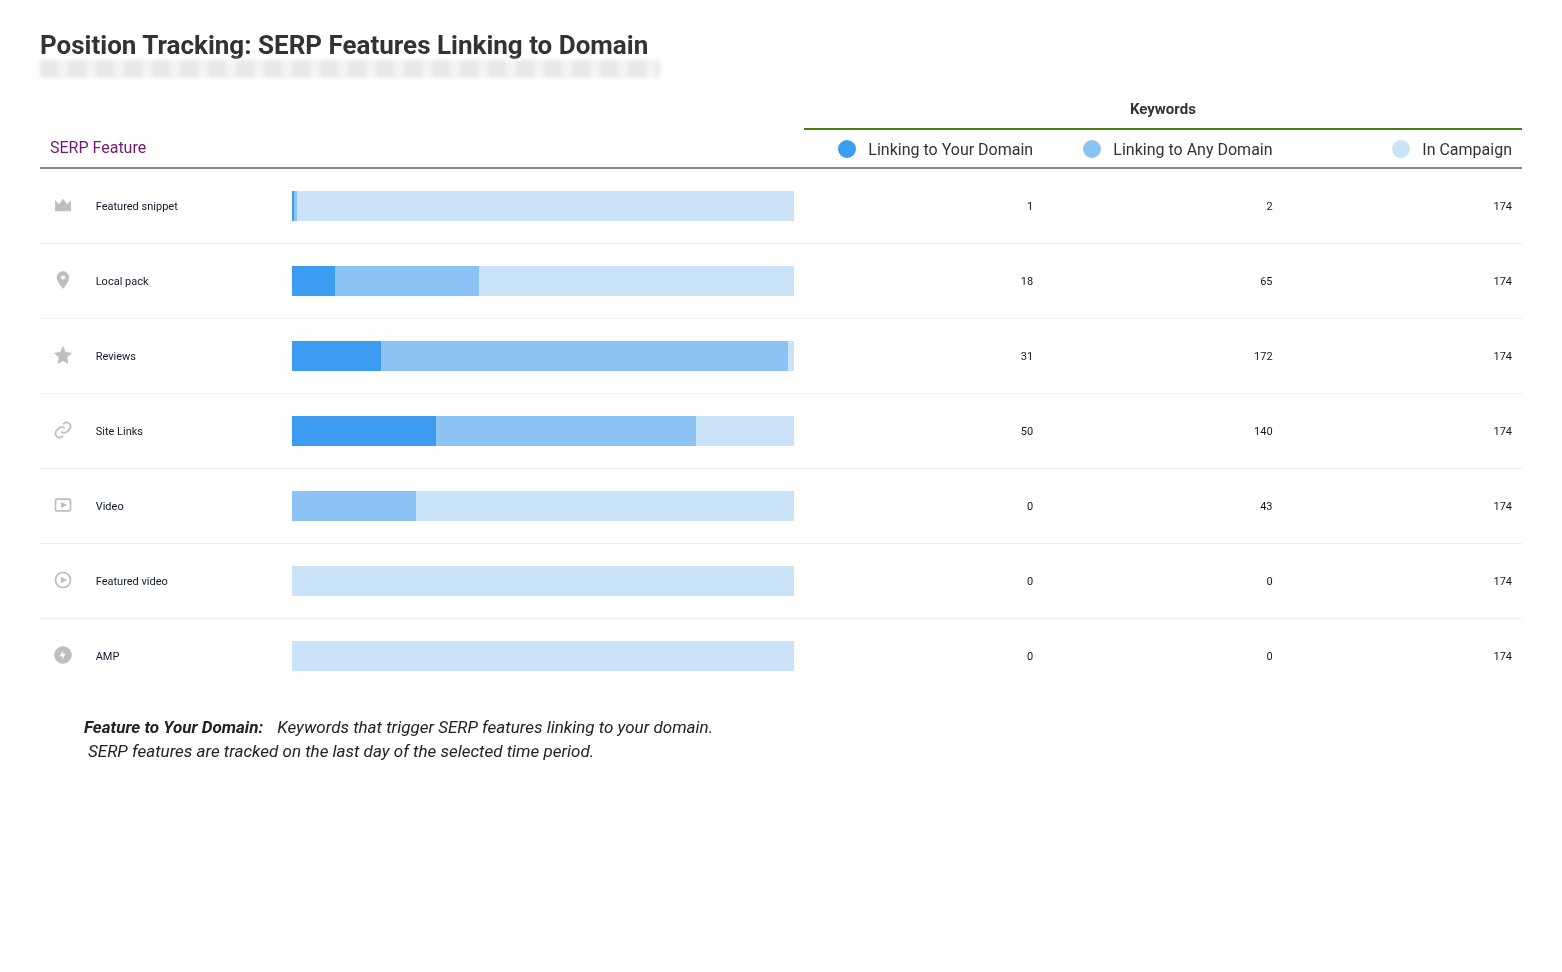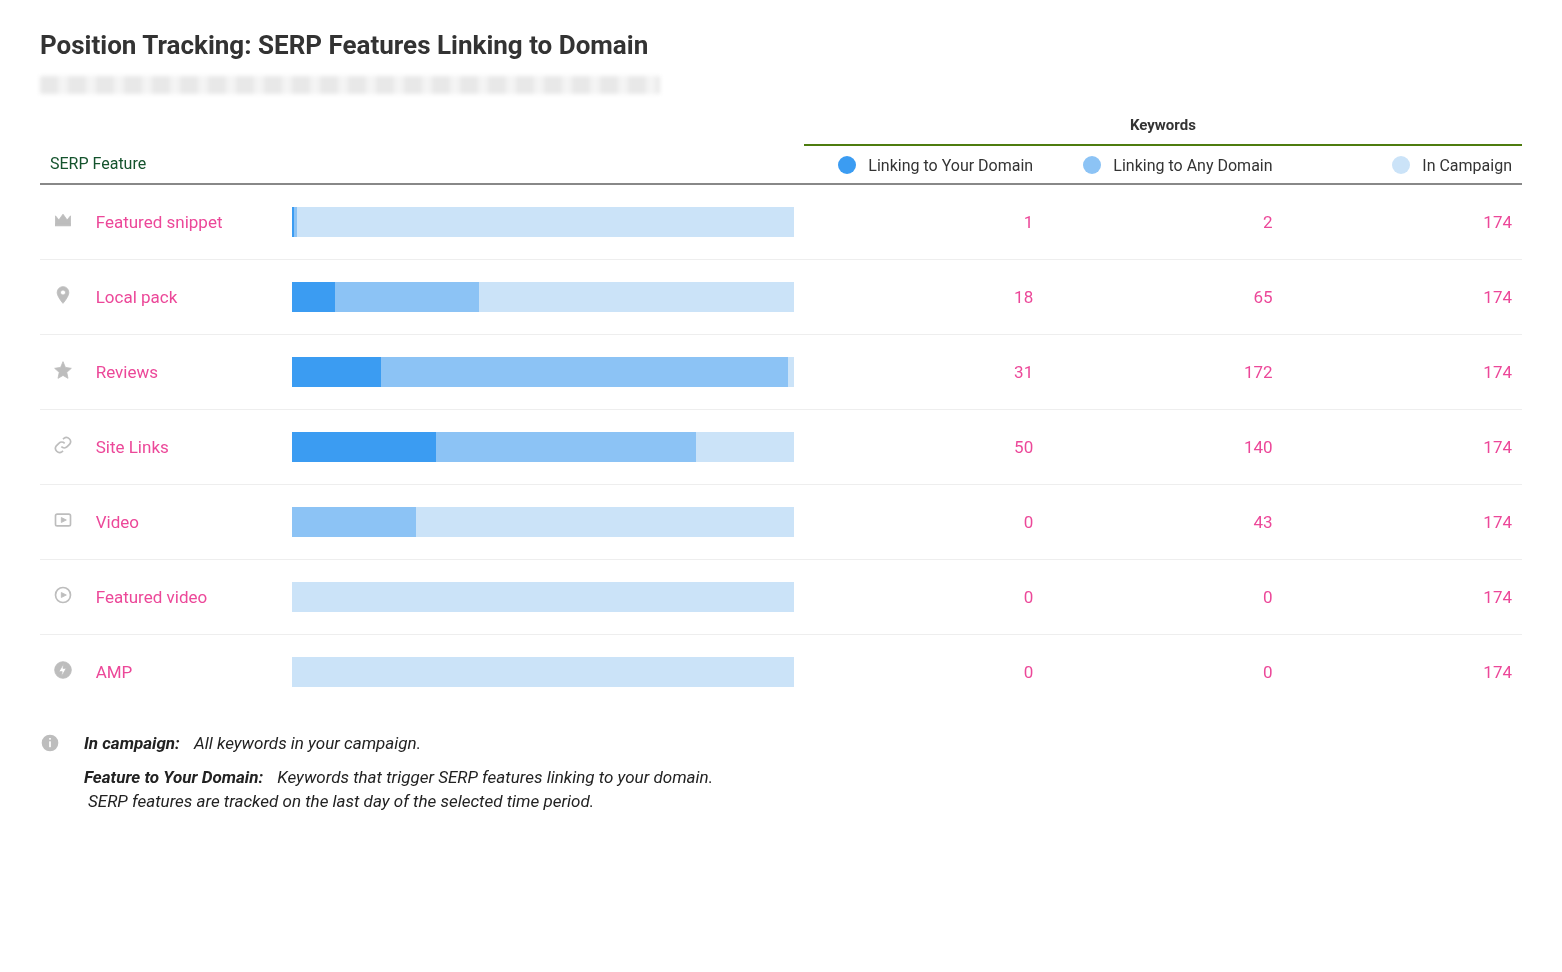--- a/index.html
+++ b/index.html
@@ -7,21 +7,21 @@
     font-family: -apple-system, BlinkMacSystemFont, "Segoe UI", Roboto, "Helvetica Neue", Arial, sans-serif;
     background: #fff;
     color: #222;
     padding: 30px 40px;
     width: 1562px;
   }
   h1.title {
     font-size: 26px;
     font-weight: 700;
     color: #333;
-    margin-bottom: 16px;
+    margin-bottom: 0;
   }
   .blurred-line {
     height: 18px;
     width: 620px;
     background: repeating-linear-gradient(90deg, #e8e8e8 0 18px, #f4f4f4 18px 28px);
     filter: blur(2px);
     border-radius: 2px;
     margin-bottom: 14px;
   }
   table.serp {
@@ -42,21 +42,21 @@
   thead tr.row1 td.kw-group {
     text-align: center;
     font-weight: 700;
     border-bottom: 2px solid #4d7c0f;
     padding-bottom: 10px;
   }
   thead tr.row1 td.sf-head {
     vertical-align: bottom;
     font-size: 16px;
     font-weight: 400;
-    color: #14532d;
+    color: #701a75;
     padding-bottom: 10px;
   }
   thead tr.row2 td {
     padding-top: 10px;
   }
   thead tr.row2 td.leg {
     text-align: right;
     white-space: nowrap;
     font-size: 16px;
   }
@@ -69,22 +69,22 @@
   }
   .dot-your { background: #3b9cf2; }
   .dot-any  { background: #8cc3f5; }
   .dot-camp { background: #cbe3f8; }
 
   thead { border-bottom: 2px solid #888; }
 
   tbody tr.datarow td {
     padding: 22px 10px;
     border-bottom: 1px solid #eee;
-    font-size: 17px;
-    color: #ec4899;
+    font-size: 11px;
+    color: #0f172a;
   }
   tbody tr.datarow:last-child td { border-bottom: none; }
 
   td.icon-cell { text-align: center; color: #bdbdbd; }
   td.icon-cell svg { width: 20px; height: 20px; fill: #bdbdbd; stroke: #bdbdbd; }
 
   td.name-cell { font-size: 17px; }
 
   td.bar-cell { padding-right: 30px; }
   .bar {
@@ -257,33 +257,20 @@
           </div>
         </td>
         <td class="num">0</td>
         <td class="num">0</td>
         <td class="num">174</td>
       </tr>
     </tbody>
 </table>
 
 <div class="defs">
-  <div class="line">
-    <div class="info-col">
-      <svg viewBox="0 0 24 24">
-          <circle cx="12" cy="12" r="10"></circle>
-          <rect x="11" y="10" width="2" height="7" fill="#fff"></rect>
-          <rect x="11" y="6" width="2" height="2" fill="#fff"></rect>
-        </svg>
-    </div>
-    <div>
-      <span class="term">In campaign:</span>
-      <span class="desc">All keywords in your campaign.</span>
-    </div>
-  </div>
   <div class="line" style="margin-bottom:2px;">
     <div class="info-col"></div>
     <div>
       <span class="term">Feature to Your Domain:</span>
       <span class="desc">Keywords that trigger SERP features linking to your domain.</span>
     </div>
   </div>
   <div class="sub">SERP features are tracked on the last day of the selected time period.</div>
 </div>
 

